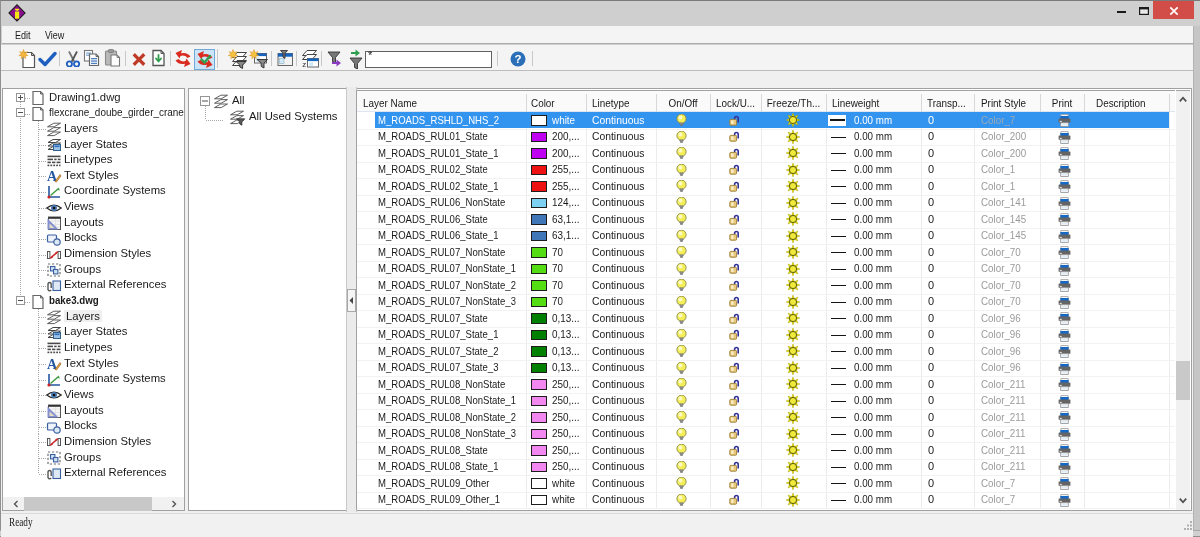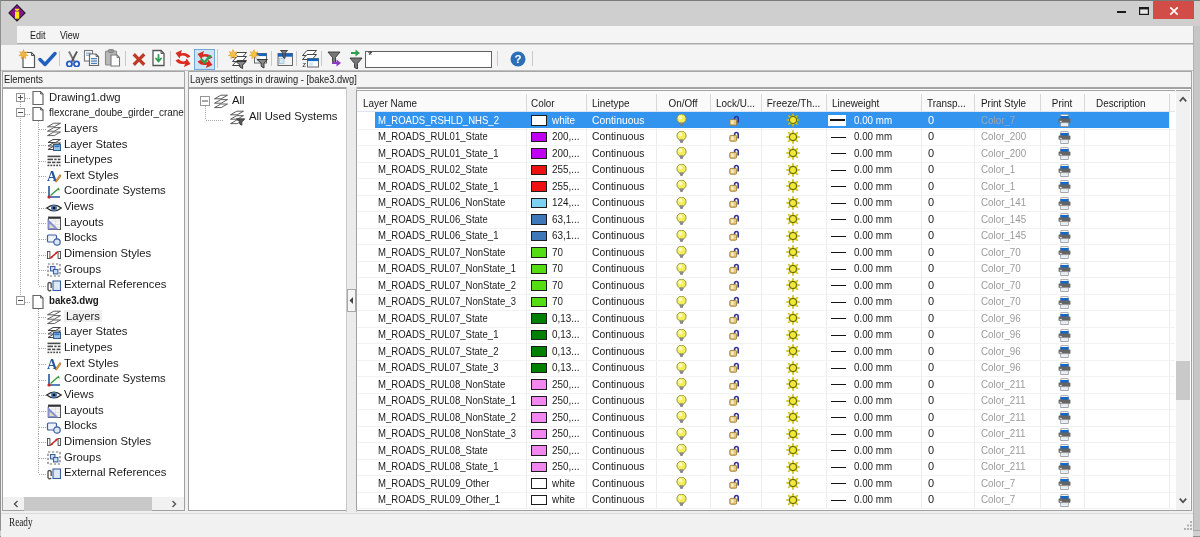--- a/index.html
+++ b/index.html
@@ -1,21 +1,21 @@
 <!DOCTYPE html>
 <html><head><meta charset="utf-8"><style>
 
 * { margin:0; padding:0; box-sizing:border-box; }
 html,body { width:1200px; height:537px; overflow:hidden; }
 body { font-family:"Liberation Sans", sans-serif; position:relative; background:#cfcfcf; }
 .abs { position:absolute; }
 #win { position:absolute; inset:0; border-left:1px solid #909090; border-top:1px solid #7a7a7a; background:#cfcfcf; }
 #titlebar { position:absolute; left:1px; right:1px; top:1px; height:25px; background:#cfcfcf; }
 #title { position:absolute; top:5px; left:0; right:0; text-align:center; font-size:12.5px; color:#1a1a1a; }
-#menubar { position:absolute; left:17px; right:7px; top:26px; height:18px; background:#f4f4f4; border-bottom:1px solid #ababab; font-size:11px; color:#1a1a1a; }
+#menubar { position:absolute; left:2px; right:7px; top:26px; height:18px; background:#f4f4f4; border-bottom:1px solid #ababab; font-size:11px; color:#1a1a1a; }
 #toolbar { position:absolute; left:1px; right:7px; top:45px; height:26px; background:#f4f4f4; border-bottom:1px solid #bdbdbd; }
 #content { position:absolute; left:1px; right:7px; top:71px; height:442px; background:#f0f0f0; }
 #statusbar { position:absolute; left:1px; right:7px; top:513px; height:33px; background:#f1f1f1; border-top:1px solid #d9d9d9; font-size:11.5px; color:#1a1a1a;font-family:Liberation Serif, serif; }
 .tsep { position:absolute; top:6px; height:15px; width:1px; background:#c8c8c8; }
 .panelhdr { background:#f4f4f4; border:1px solid #a5a5a5; font-size:11px; color:#1a1a1a; line-height:15px; padding-left:1px; overflow:hidden; white-space:nowrap; }
 .white { background:#fff; }
 .treetxt { font-size:11.3px; color:#1a1a1a; white-space:nowrap; }
 .sx { transform-origin:0 50%; display:inline-block; }
 .grid-hdr-cell { position:absolute; font-size:11px; transform:scaleX(0.9); transform-origin:0 0; color:#1a1a1a; white-space:nowrap; }
 .vline { position:absolute; width:1px; background:#ececec; }
@@ -306,21 +306,20 @@
 <div class="abs" style="left:364px;top:6px;width:127px;height:17px;background:#fff;border:1px solid #616161">
       <span style="position:absolute;left:2px;top:-3px;font-size:11px;color:#1a1a1a">*</span>
     </div>
 <div class="tsep" style="left:496px"></div>
 <svg class="ticon" style="left:509px;top:6px" width="16" height="16" viewBox="0 0 16 16">
       <use href="#t-help"></use>
     </svg>
 <div class="tsep" style="left:531px"></div>
 </div>
 <div id="content">
-<div class="abs panelhdr" style="left:1px;top:0px;width:183px;height:17px"><span class="sx" style="transform:scaleX(0.85)">Elements</span></div>
 <div class="abs white" style="left:1px;top:17px;width:183px;height:423px;border:1px solid #a0a0a0"></div>
 <div class="abs" style="left:2px;top:18px;width:181px;height:408px;overflow:hidden;background:#fff">
 <div class="abs dotv" style="left:17px;top:9.0px;height:203.5px"></div>
 <div class="abs doth" style="left:22px;top:9.0px;width:5px"></div>
       <div class="exp plus" style="left:13px;top:3.5px"></div>
       <svg class="abs" style="left:27px;top:1.0px" width="16" height="16" viewBox="0 0 16 16">
         <use href="#i-dwg"></use>
       </svg>
       <div class="abs treetxt" style="left:46px;top:1.5px;">Drawing1.dwg</div>
 <div class="abs doth" style="left:22px;top:24.7px;width:5px"></div>
@@ -470,21 +469,20 @@
 </div>
 <div class="abs" style="left:2px;top:426px;width:181px;height:13px;background:#f1f1f1">
       <svg class="abs" style="left:9px;top:3px" width="8" height="8" viewBox="0 0 8 8">
         <path d="M5.5 1 L2.5 4 L5.5 7" stroke="#555" stroke-width="1.4" fill="none"></path>
       </svg>
       <div class="abs" style="left:21px;top:0px;width:128px;height:14px;background:#c8c8c8"></div>
       <svg class="abs" style="left:167px;top:3px" width="8" height="8" viewBox="0 0 8 8">
         <path d="M2.5 1 L5.5 4 L2.5 7" stroke="#555" stroke-width="1.4" fill="none"></path>
       </svg>
     </div>
-<div class="abs panelhdr" style="left:187px;top:0px;width:1004px;height:17px"><span class="sx" style="transform:scaleX(0.85)">Layers settings in drawing - [bake3.dwg]</span></div>
 <div class="abs white" style="left:187px;top:17px;width:1004px;height:423px;border:1px solid #a0a0a0"></div>
 <div class="abs dotv" style="left:204px;top:34.5px;height:14px"></div>
 <div class="abs doth" style="left:205px;top:48.5px;width:18px"></div>
 <svg class="abs" style="left:199px;top:24.5px" width="10" height="10" viewBox="0 0 10 10">
       <rect x="0.5" y="0.5" width="9" height="9" fill="#fff" stroke="#969696"></rect>
       <rect x="2" y="4.5" width="6" height="1" fill="#505050"></rect>
     </svg>
 <svg class="abs" style="left:212px;top:21.5px" width="16" height="16" viewBox="0 0 16 16">
       <use href="#i-layers"></use>
     </svg>

